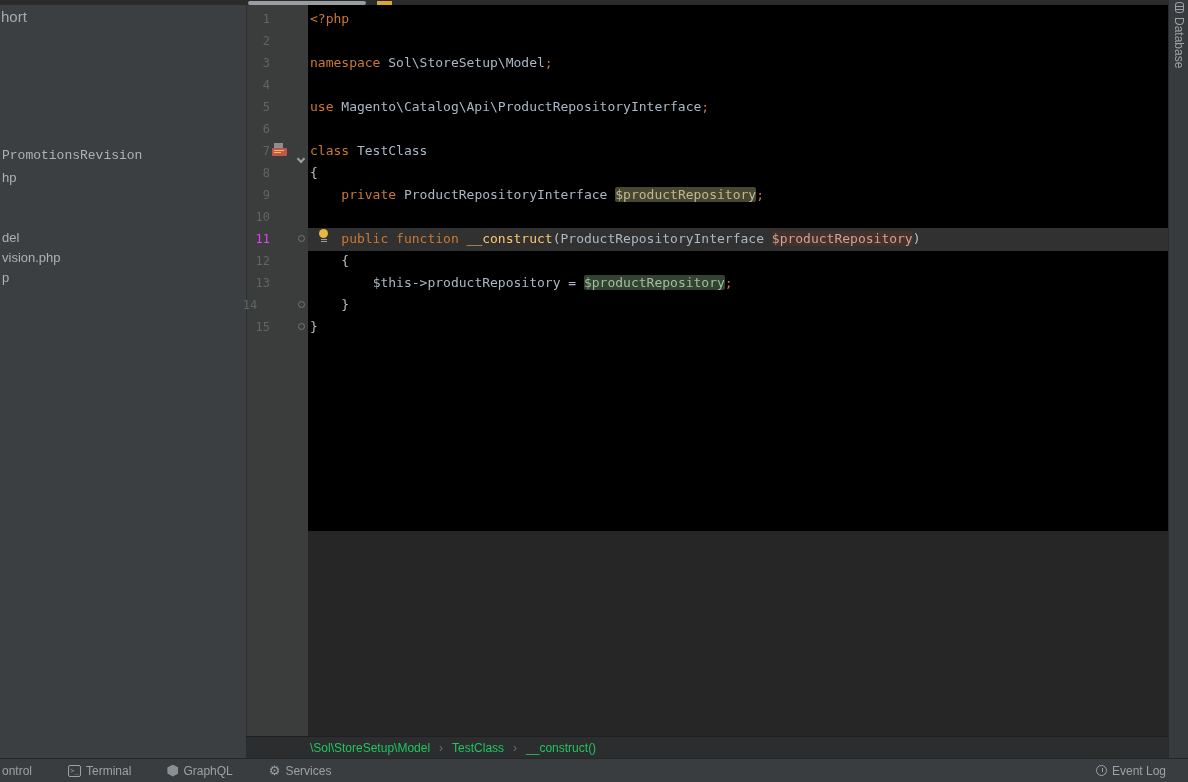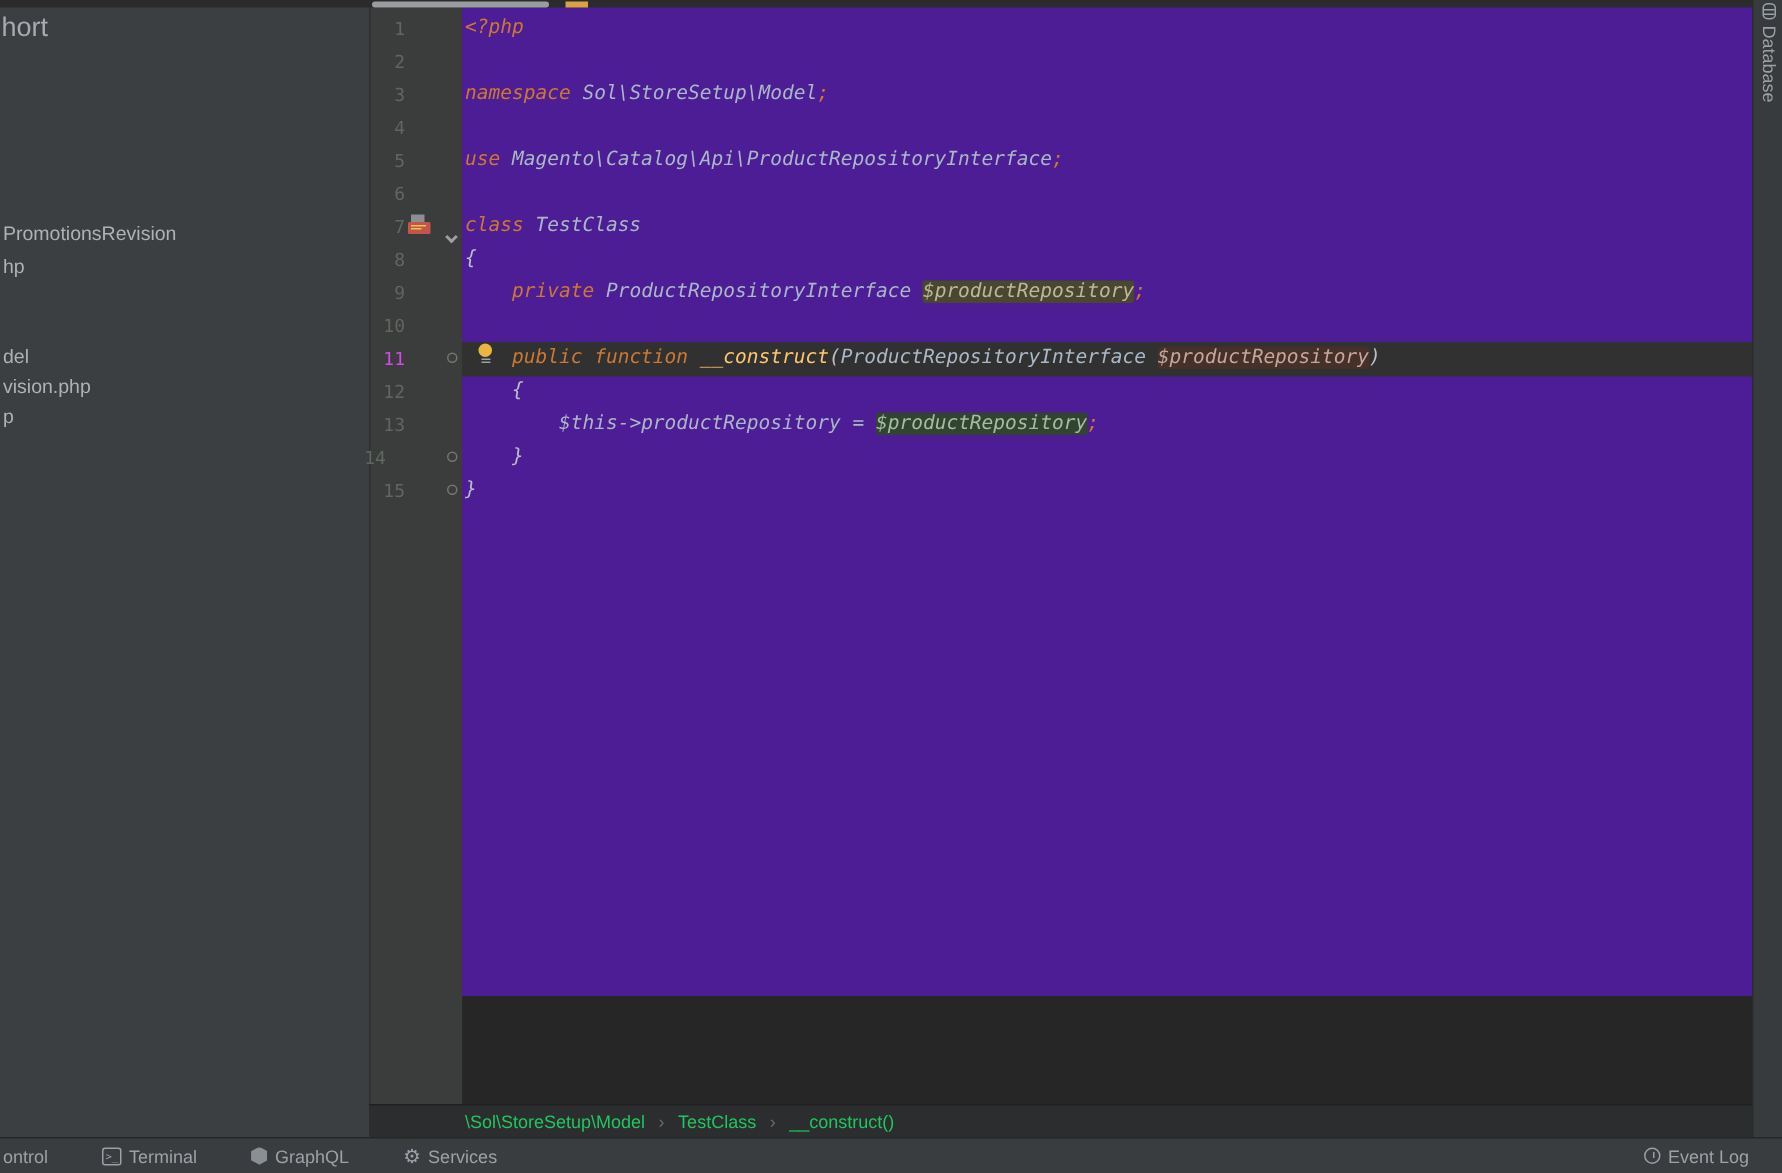--- a/index.html
+++ b/index.html
@@ -3,21 +3,21 @@
 <meta charset="utf-8">
 <style>
   * { margin:0; padding:0; box-sizing:border-box; }
   html,body { width:1188px; height:782px; overflow:hidden; background:#262626;
               font-family:"Liberation Sans", sans-serif; }
   body { position:relative; }
   .abs { position:absolute; }
 
   
   #left-panel { left:0; top:0; width:246px; height:758px; background:#3c3f41; }
-  #panel-title { left:1px; top:8px; color:#a7abaf; font-size:18px; }
+  #panel-title { left:1px; top:8px; color:#a7abaf; font-size:15px; }
   .ghost-item { position:absolute; left:2px; color:#aeb2b5; font-size:13px; white-space:nowrap; }
 
   
   #gutter { left:246px; top:0; width:62px; height:737px; background:#3a3d3b;
             border-left:1px solid #2e2e2e; }
   .lnum { position:absolute; right:38px; width:40px; text-align:right;
           color:#616661; font-size:12px; font-family:"DejaVu Sans Mono", monospace;
           height:22px; line-height:22px; left:auto; }
   .lnum-wrap { position:absolute; left:246px; top:0; width:62px; height:737px; }
   .lnum.current { color:#d946ef; }
@@ -35,21 +35,21 @@
   #class-icon .tag i { position:absolute; left:2px; top:2px; width:10px; height:1px; background:#e9c746; }
   #class-icon .tag i+i { top:4px; width:7px; }
 
   
   #bulb { left:319px; top:229px; width:10px; height:14px; }
   #bulb .glass { position:absolute; left:0; top:0; width:9px; height:9px; border-radius:50%; background:#e9b63f; }
   #bulb .base { position:absolute; left:2px; top:10px; width:6px; height:1px; background:#9aa0a6;
                 box-shadow:0 2px 0 #9aa0a6; }
 
   
-  #editor { left:308px; top:0; width:860px; height:664px; background:#4c1d95;font-style:italic; }
+  #editor { left:308px; top:0; width:860px; height:531px; background:#000000; }
   #caret-row { left:0; top:228px; width:860px; height:23px; background:#313131; }
   .code-line { position:absolute; left:2px; height:22px; line-height:22px; white-space:pre;
                font-family:"DejaVu Sans Mono", monospace; font-size:13px; }
   .tok-kw   { color:#cc7832; }
   .tok-id   { color:#a9b7c6; }
   .tok-pl   { color:#a9b7c6; }
   .tok-fn   { color:#ffc66d; }
   .tok-semi { color:#cc7832; }
   .tok-br   { color:#bcbec4; }
   .tok-op   { color:#a9b7c6; }
@@ -90,21 +90,21 @@
   .gear-icon { color:#9aa0a6; font-size:13px; line-height:13px; }
   .clock-icon { width:11px; height:11px; border:1px solid #9aa0a6; border-radius:50%; position:relative; }
   .clock-icon::after { content:""; position:absolute; left:5px; top:2px; width:1px; height:4px; background:#9aa0a6; }
 </style>
 </head>
 <body>
 
 <div id="left-panel" class="abs">
   <div id="panel-title" class="abs">hort</div>
   <div id="panel-items">
-      <div class="ghost-item" style="top: 148px;">PromotionsRevision</div>
+      <div class="ghost-item" style="top: 148px; font-family: Liberation Mono, monospace;">PromotionsRevision</div>
       <div class="ghost-item" style="top: 170px;">hp</div>
       <div class="ghost-item" style="top: 230px;">del</div>
       <div class="ghost-item" style="top: 250px;">vision.php</div>
       <div class="ghost-item" style="top: 270px;">p</div>
     </div>
 </div>
 
 <div id="gutter" class="abs"></div>
 <div class="lnum-wrap" id="lnum-wrap">
     <div class="lnum" style="top: 8px;">1</div>

